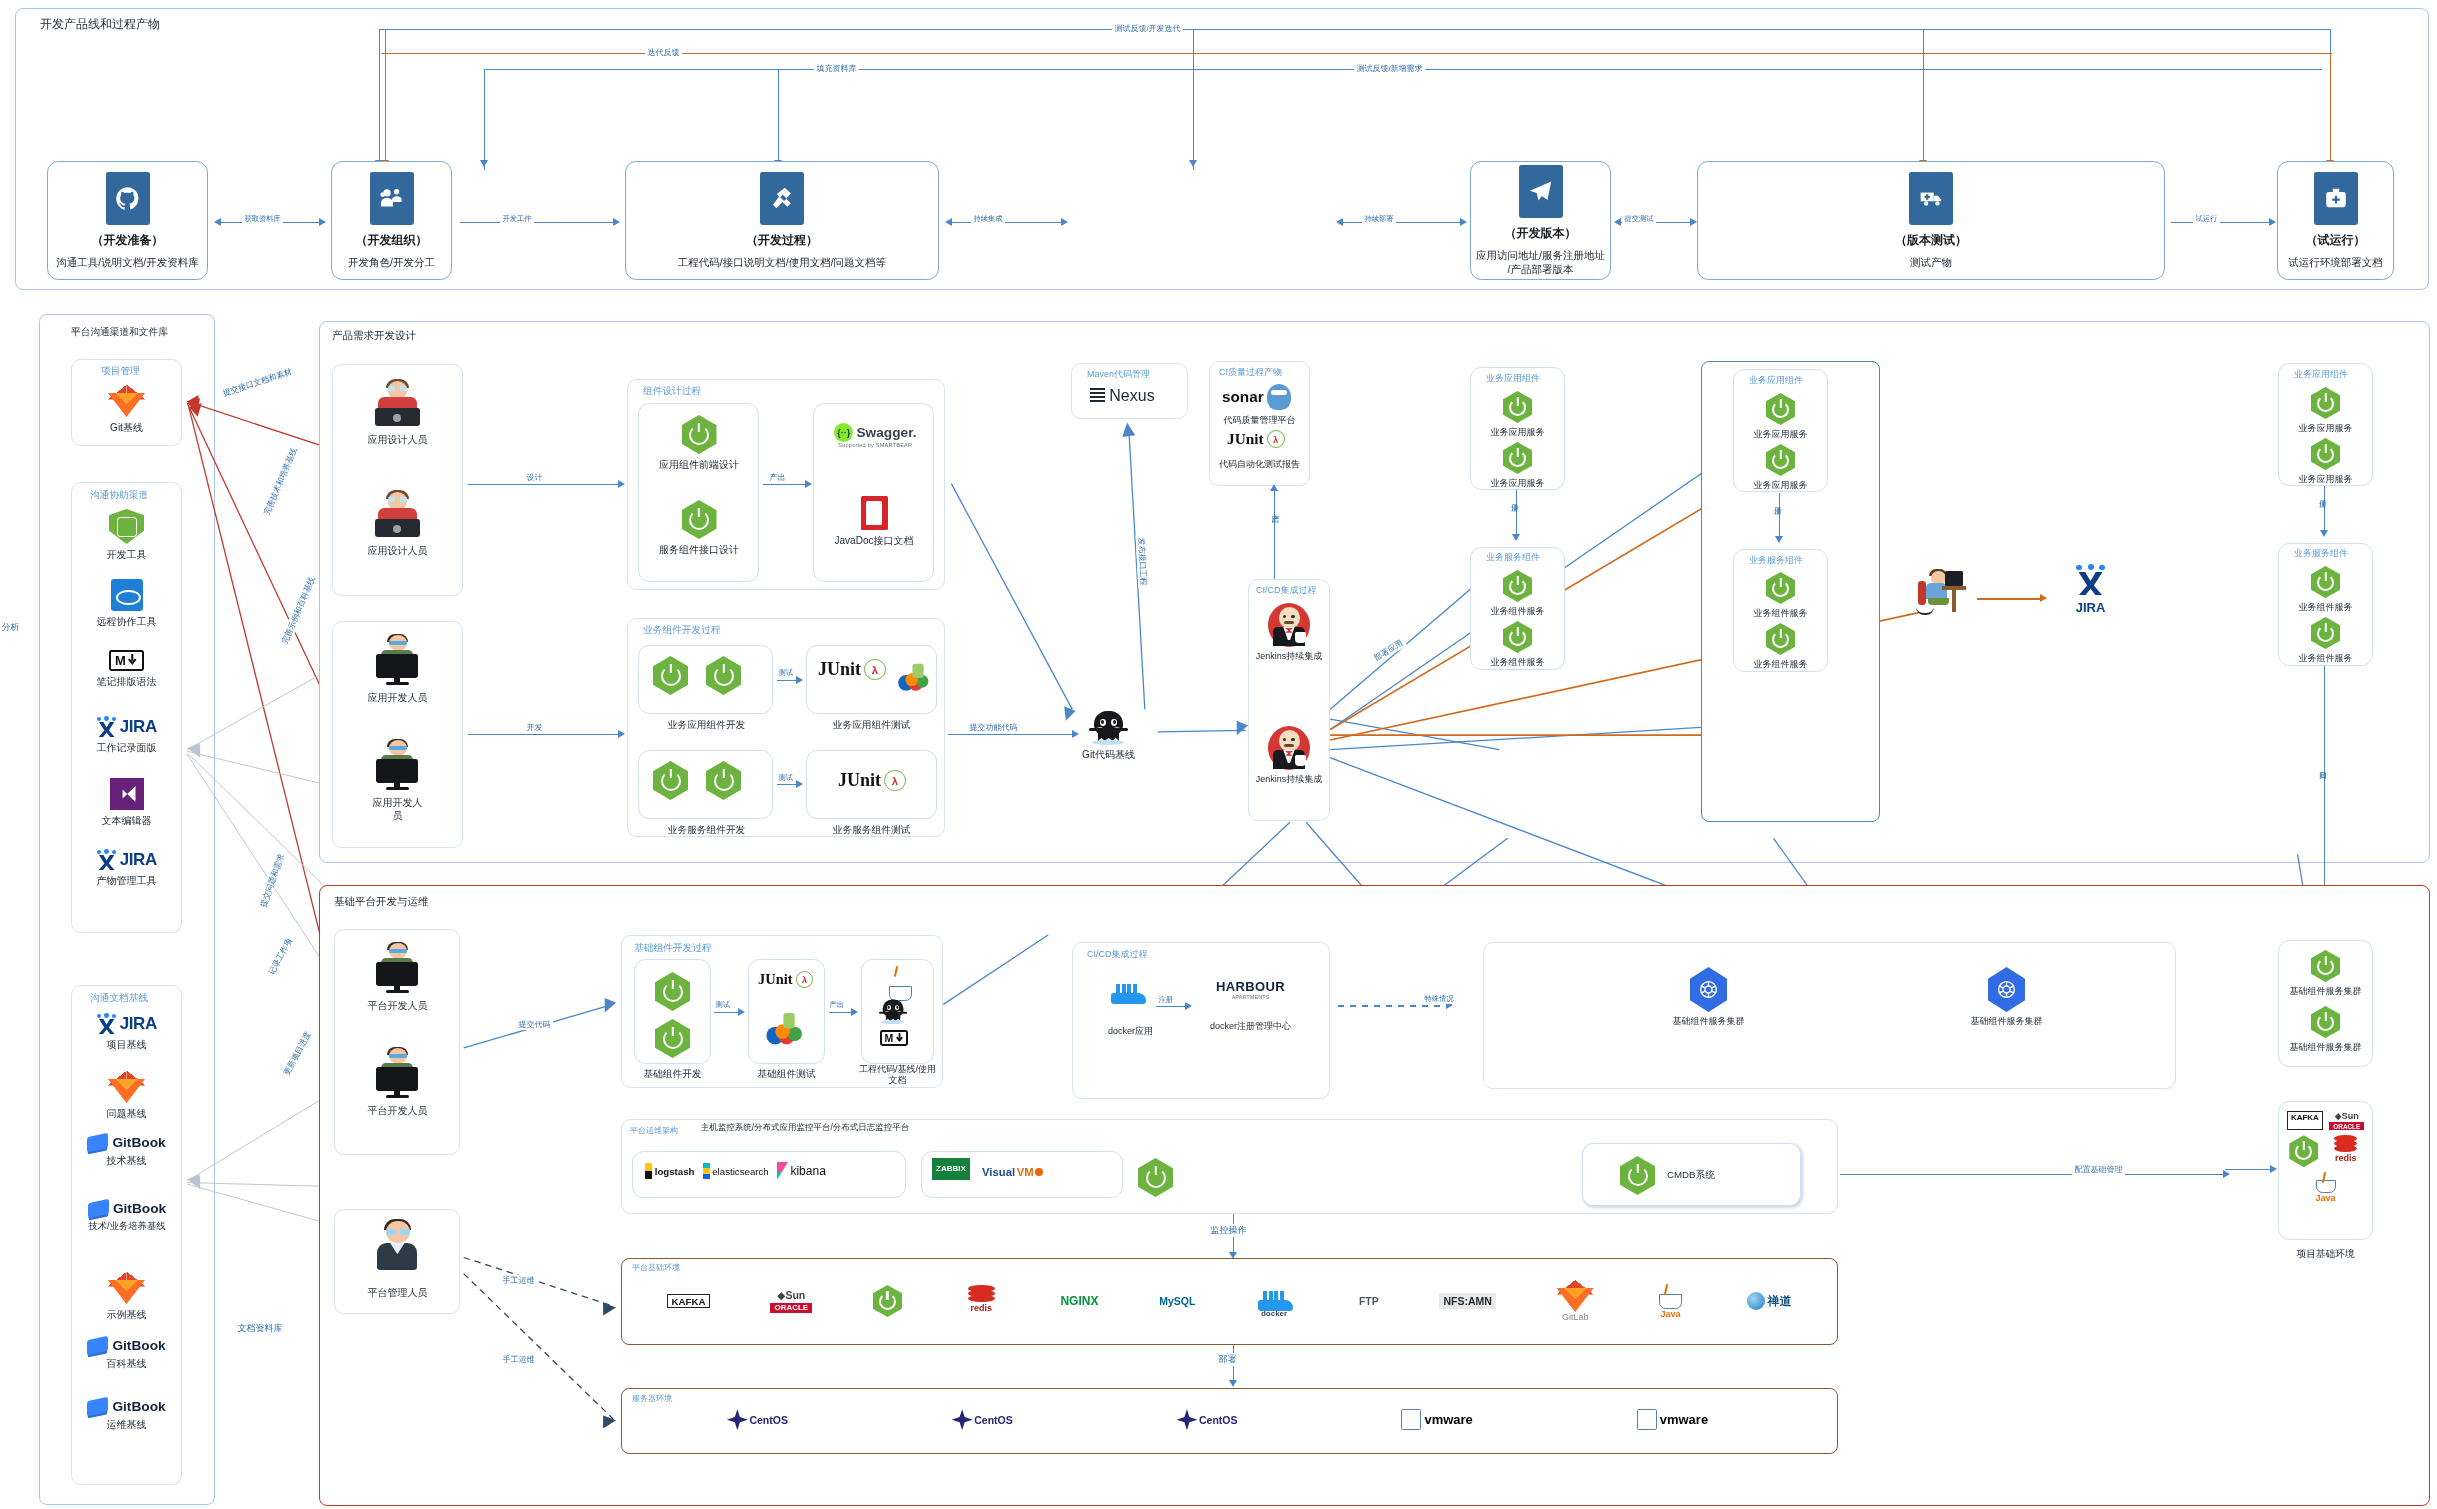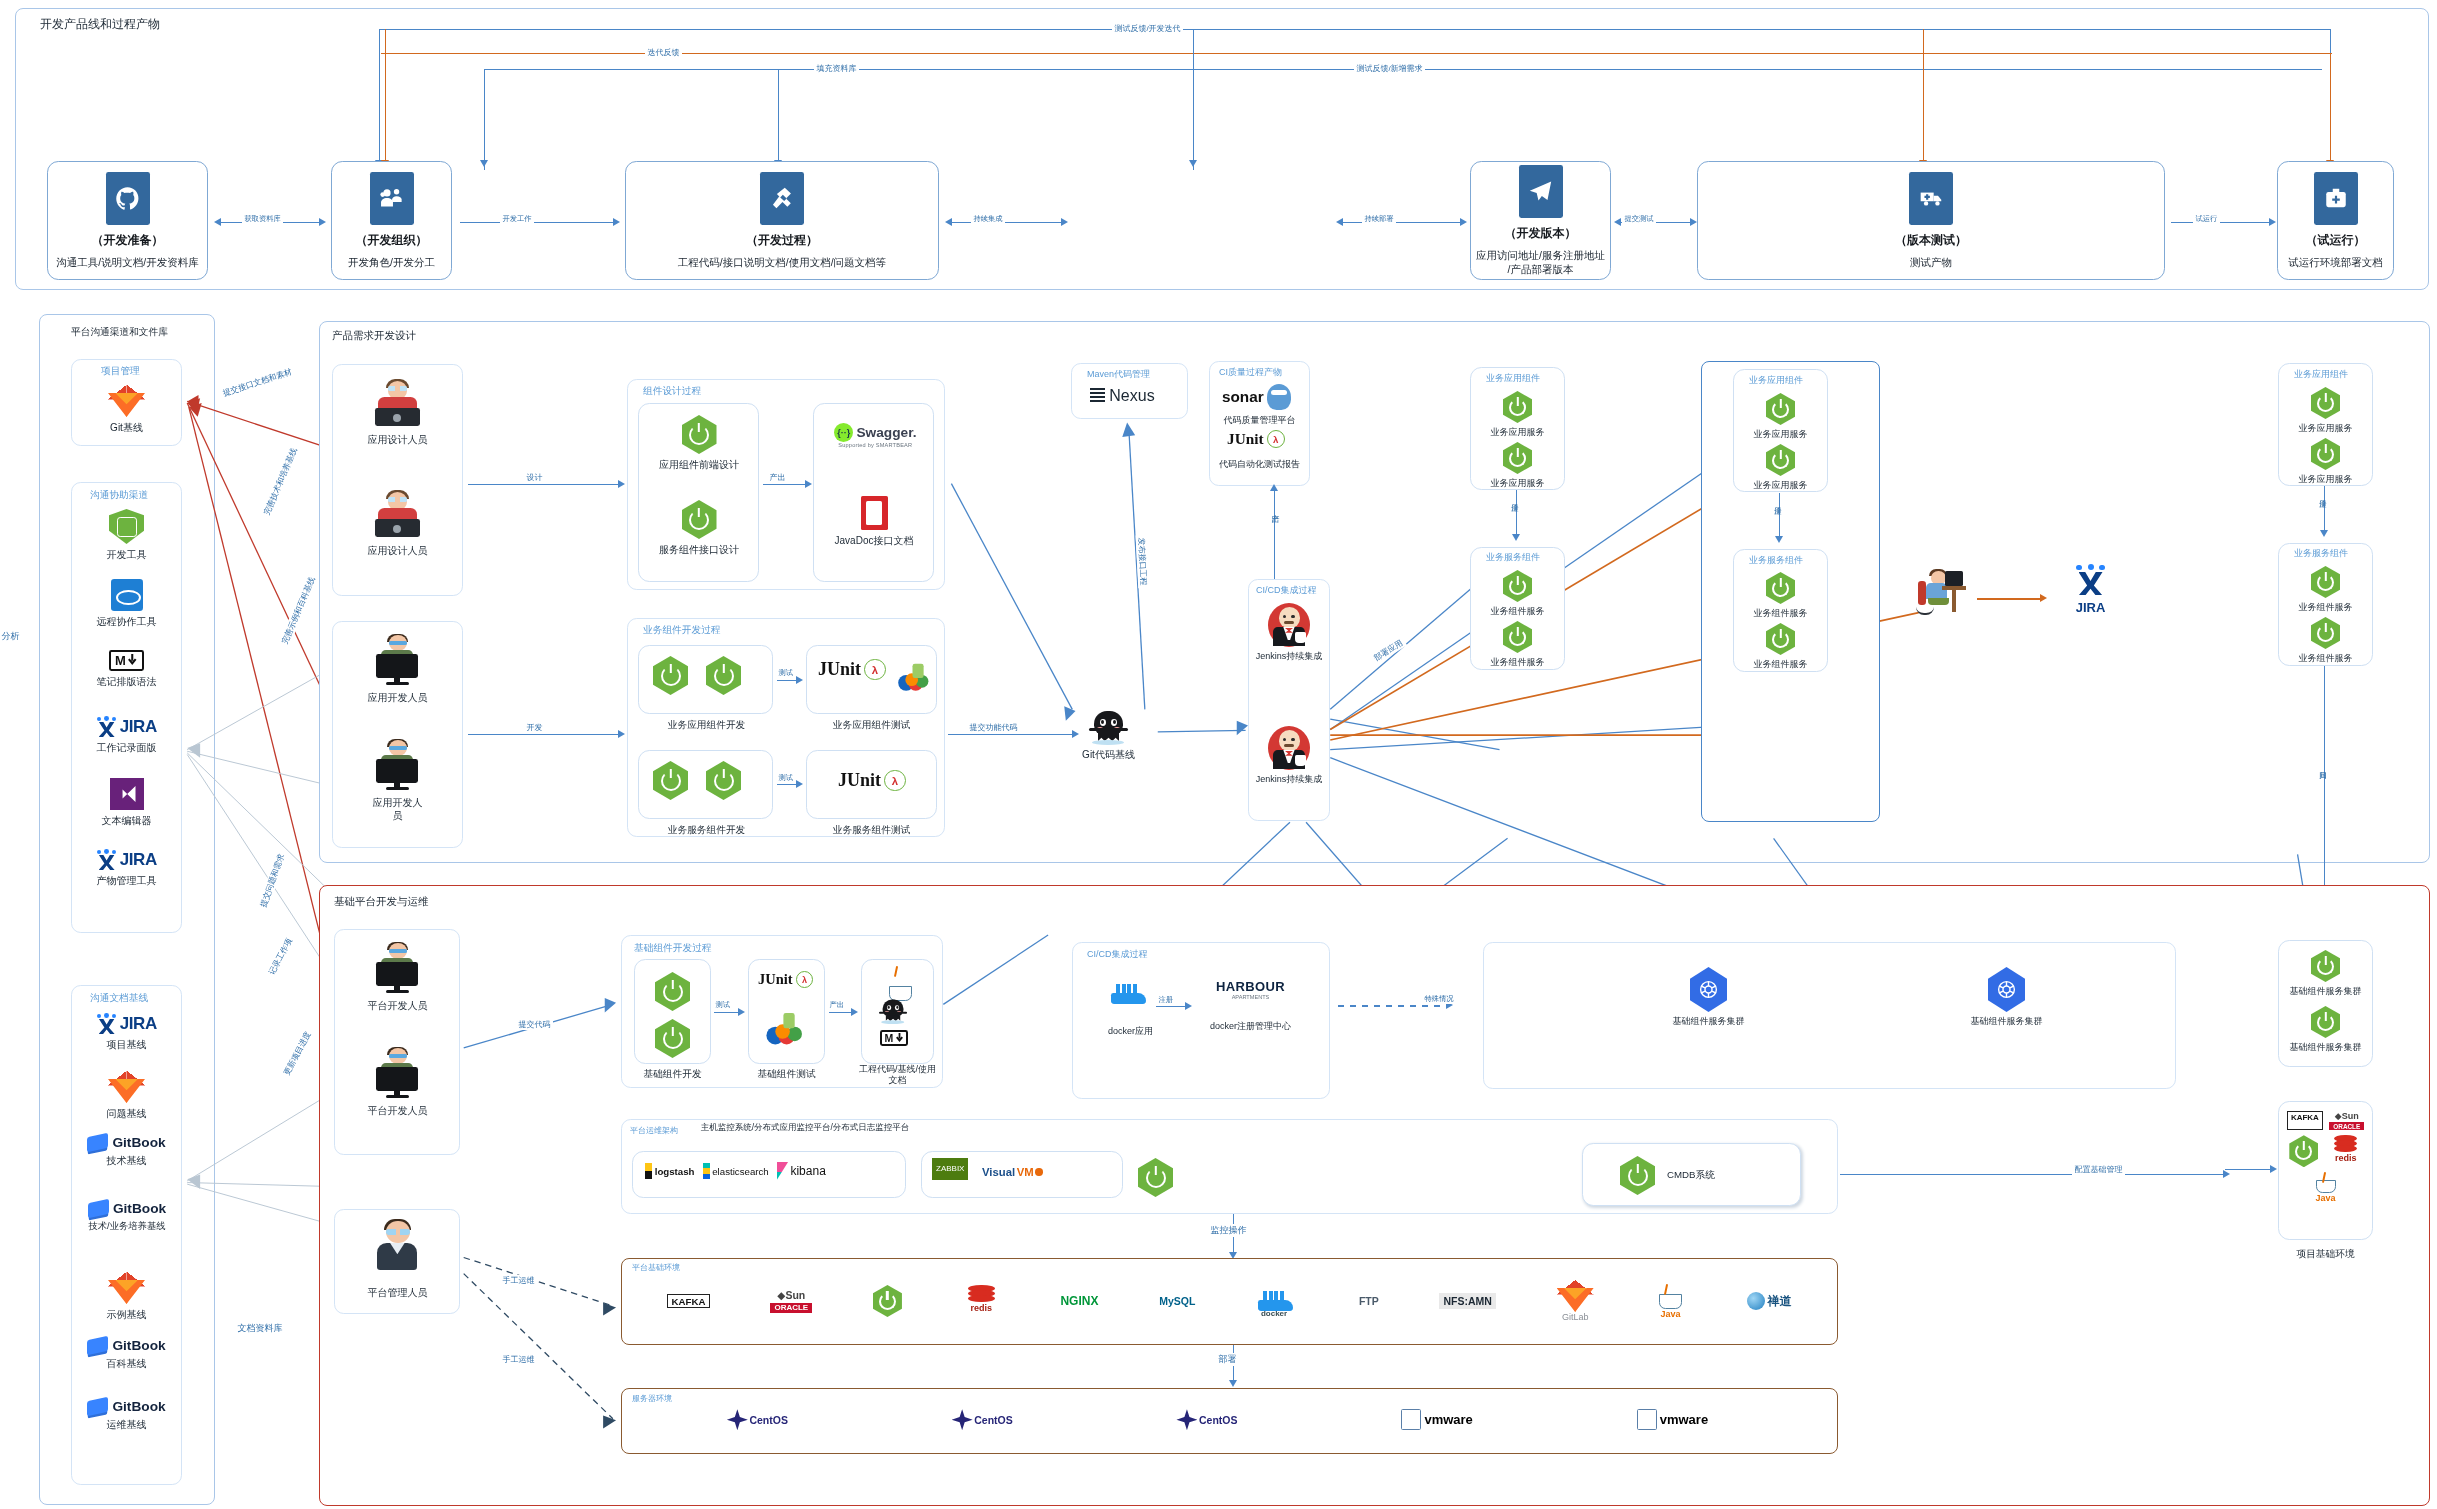--- a/index.html
+++ b/index.html
@@ -220,21 +220,21 @@
      clip-path:polygon(0 50%,28% 22%,28% 78%,100% 0,100% 100%,28% 22%);}
 
   .elkL{display:flex;align-items:center;gap:8px;}
   .logstashL{display:flex;align-items:center;gap:2.4px;font-size:9.7px;font-weight:bold;color:#111;}
   .logstashL .m{width:7.3px;height:16px;background:linear-gradient(#fec514 0 50%,#111 50% 100%);}
   .esL{display:flex;align-items:center;gap:2.4px;font-size:9.7px;color:#111;}
   .esL .m{width:7.3px;height:16px;background:linear-gradient(#00bfb3 0 33%,#fec514 33% 66%,#0b64dd 66% 100%);}
   .kibanaL{display:flex;align-items:center;gap:2.4px;font-size:12px;color:#111;}
   .kibanaL .m{width:11.3px;height:18px;background:linear-gradient(#f04e98 0 55%,#00bfb3 55% 100%);
       clip-path:polygon(0 0,100% 0,0 100%);}
-  .zabbixL{background:#4d7c0f;color:#fff;font-size:8px;font-weight:normal;padding:6.4px 4px;}
+  .zabbixL{background:#15803d;color:#fff;font-size:8px;font-weight:bold;padding:6.4px 4px;}
   .vvmL{display:flex;align-items:center;gap:1.6px;}
   .vvmL .t1{font-size:11.3px;font-weight:bold;color:#1b4f8a;}
   .vvmL .t2{font-size:11.3px;font-weight:bold;color:#e8690b;}
   .vvmL .d{width:7.3px;height:7.3px;border-radius:50%;background:#e8690b;}
 
   
   .ln{position:absolute;background:#4a86c8;}
   .ln.h{height:1.3px;} .ln.v{width:1.3px;}
   .ln.o{background:#d2691e;}
   .arw{position:absolute;width:0;height:0;}
@@ -379,21 +379,21 @@
   <div class="abs arw right" style="left:1690px;top:218px;"></div>
   <div class="abs arw left" style="left:1614px;top:218px;"></div>
   <div class="abs elabel sm" style="left:1622px;top:214px;">提交测试</div>
 
   <div class="abs ln h" style="left:2171px;top:222px;width:101px;"></div>
   <div class="abs arw right" style="left:2269px;top:218px;"></div>
   <div class="abs elabel sm" style="left:2193px;top:214px;">试运行</div>
 
   <div class="abs panel" style="left:39px;top:314px;width:176px;height:1191px;"></div>
   <div class="abs tiny" style="left:71px;top:326px;font-size:9.7px;">平台沟通渠道和文件库</div>
-  <div class="abs tiny" style="left:1.6px;top:621px;font-size:9px;color:#2f6ea8;margin-top:9px;">分析</div>
+  <div class="abs tiny" style="left:1.6px;top:621px;font-size:9px;color:#2f6ea8;">分析</div>
 
   <div class="abs panel-soft" style="left:71px;top:359px;width:111px;height:87px;"></div>
   <div class="abs sub-title" style="left:101px;top:365px;font-size:9.7px;">项目管理</div>
   <div class="abs tool" style="left:95px;top:385px;width:63px;">
     <div class="gitlab">
         <em></em>
       </div>
     <div class="lbl">Git基线</div>
   </div>
 

